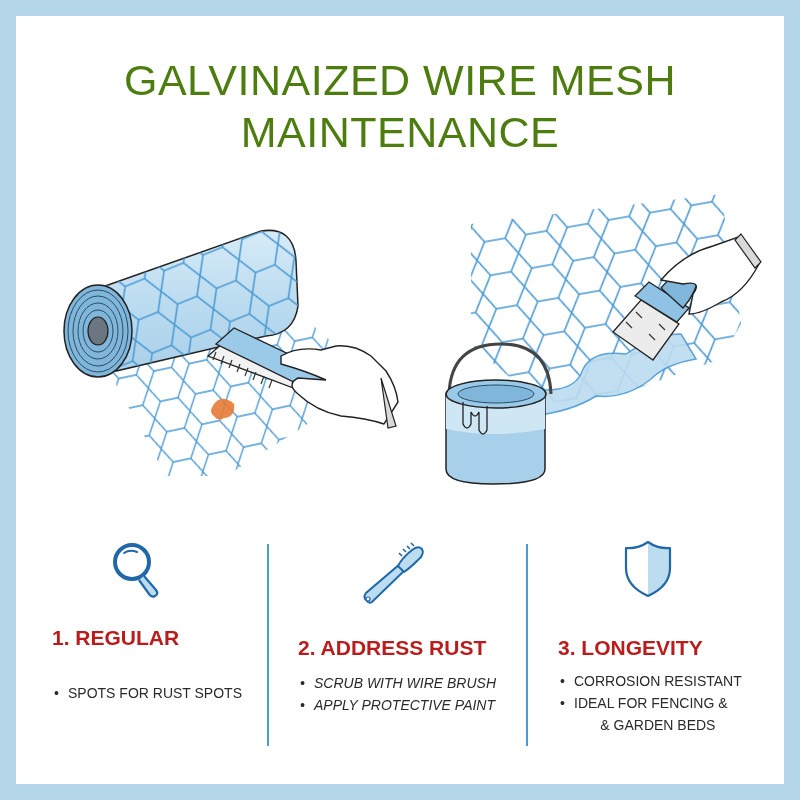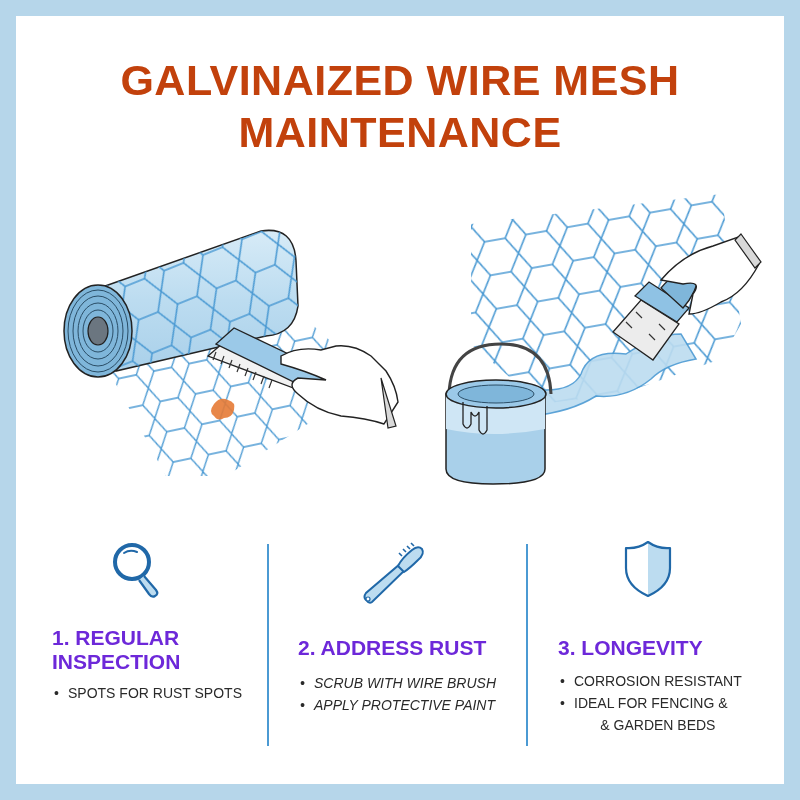--- a/index.html
+++ b/index.html
@@ -12,22 +12,22 @@
   .card {
     position: absolute;
     left: 16px; top: 16px;
     width: 768px; height: 768px;
     background: #ffffff;
   }
   .title {
     position: absolute;
     left: 0; top: 38px; width: 100%;
     text-align: center;
-    color: #c2410c;
-    font-weight: 700;
+    color: #4d7c0f;
+    font-weight: 400;
     font-size: 43px;
     line-height: 52px;
     letter-spacing: 0.5px;
   }
   .illus { position: absolute; }
   .illus svg { display: block; }
   .col {
     position: absolute;
     top: 522px;
     height: 230px;
@@ -35,21 +35,21 @@
   .col .icon-wrap {
     position: absolute;
     top: 0; left: 0; right: 0;
     height: 70px;
     display: flex;
     justify-content: center;
   }
   .col h2 {
     position: absolute;
     font-weight: 700;
-    color: #6d28d9;
+    color: #b91c1c;
     font-size: 21px;
     line-height: 24px;
   }
   .col ul {
     position: absolute;
     list-style: none;
     color: #2a2a2a;
     font-size: 14px;
     line-height: 22px;
   }
@@ -168,21 +168,20 @@
   <div class="col" style="left:24px; width:228px;">
     <div class="icon-wrap" style="justify-content:flex-start; padding-left:68px;">
       <svg width="60" height="64" viewBox="0 0 60 64">
         <circle cx="24" cy="24" r="17" fill="#ffffff" stroke="#2068a8" stroke-width="4"></circle>
         <path d="M16 15 Q22 11 29 14" fill="none" stroke="#2068a8" stroke-width="2" stroke-linecap="round"></path>
         <path d="M36 38 L48 52 Q51 56 47 58 Q44 60 41 56 L31 42" fill="#bcdcf0" stroke="#2068a8" stroke-width="2.2" stroke-linejoin="round"></path>
       </svg>
     </div>
     <h2 style="left:12px; top:88px;">
       <div>1. REGULAR</div>
-      <div>INSPECTION</div>
     </h2>
     <ul style="left:14px; top:144px;">
       <li>SPOTS FOR RUST SPOTS</li>
     </ul>
   </div>
 
   <div class="divider" style="left:251px;"></div>
 
   <div class="col" style="left:262px; width:250px;">
     <div class="icon-wrap" style="justify-content:flex-start; padding-left:82px; top:2px;">

